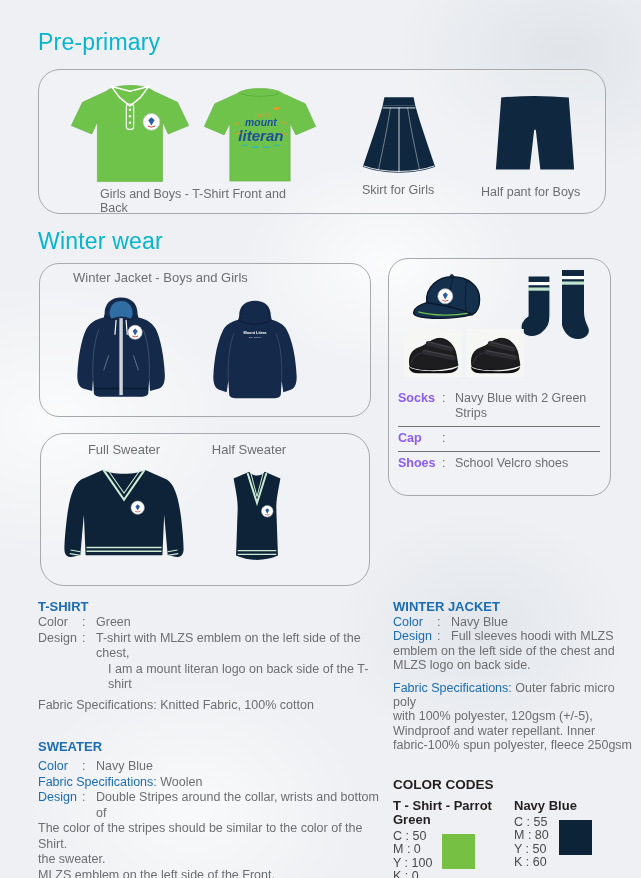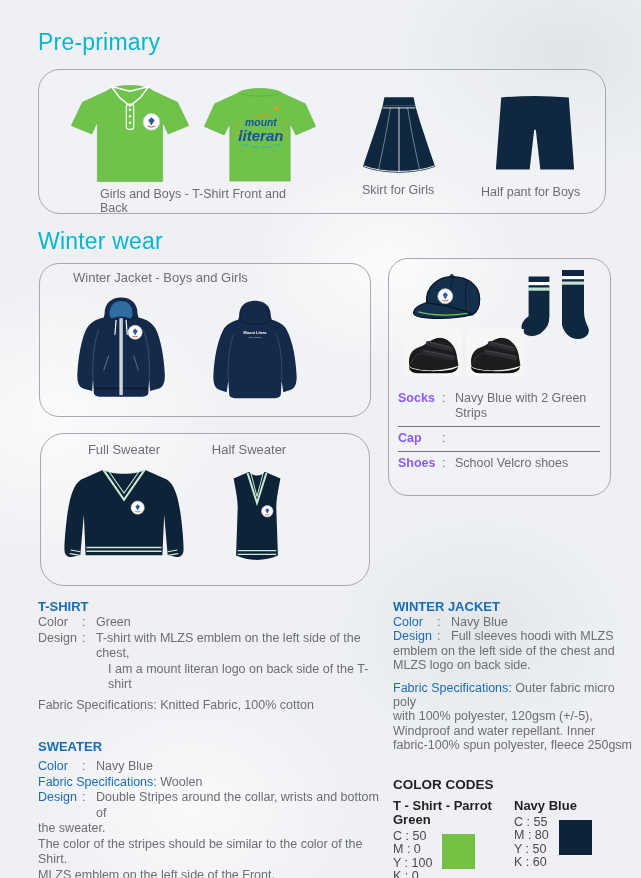--- a/index.html
+++ b/index.html
@@ -242,22 +242,22 @@
     </div>
     <div>
       <span class="blue">Fabric Specifications:</span>
       <span>Woolen</span>
     </div>
     <div class="r">
       <span class="lab blue">Design</span>
       <span class="colon">:</span>
       <span>Double Stripes around the collar, wrists and bottom of</span>
     </div>
+    <div>The color of the stripes should be similar to the color of the Shirt.</div>
     <div>the sweater.</div>
-    <div>The color of the stripes should be similar to the color of the Shirt.</div>
     <div>MLZS emblem on the left side of the Front.</div>
 
   </div>
 
   <div class="spec" style="left:393px;top:599px;width:242px;line-height:14.4px;">
     <h3>WINTER JACKET</h3>
     <div class="r">
       <span class="lab blue">Color</span>
       <span class="colon">:</span>
       <span>Navy Blue</span>

